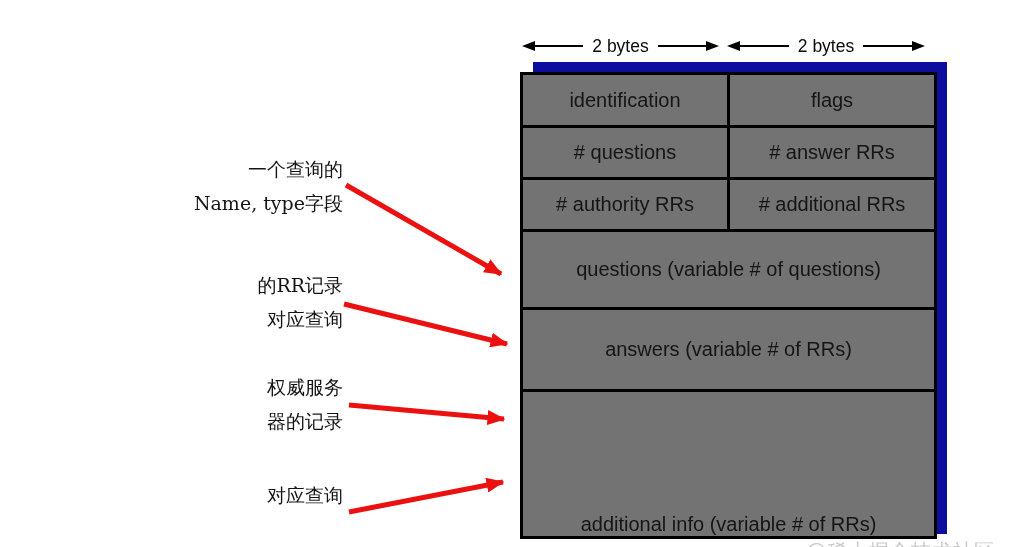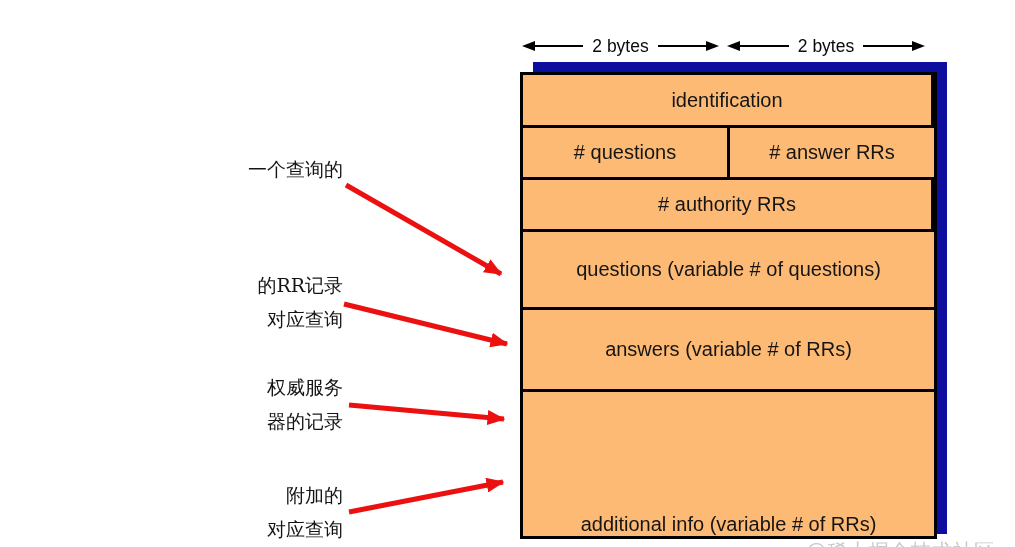--- a/index.html
+++ b/index.html
@@ -27,21 +27,21 @@
     background: #0d0d9e;
   }
 
   
   .msg-table {
     position: absolute;
     left: 520px;
     top: 40px;
     width: 417px;
     height: 467px;
-    background: #fdba74;
+    background: #737373;
     border: 3px solid #000;
     box-sizing: border-box;
     display: flex;
     flex-direction: column;
   }
   .row {
     display: flex;
     box-sizing: border-box;
     border-bottom: 3px solid #000;
     flex: 0 0 auto;
@@ -124,52 +124,54 @@
     <span class="ba-label">2 bytes</span>
     <span class="ba-line"></span>
     <span class="ah ah-r"></span>
   </div>
 
   <div class="shadow"></div>
 
   <div class="msg-table">
     <div class="row two" style="height:53px">
       <div class="cell">identification</div>
+      <div class="cell">flags</div>
     </div>
     <div class="row two" style="height:52px">
       <div class="cell"># questions</div>
       <div class="cell"># answer RRs</div>
     </div>
     <div class="row two" style="height:52px">
       <div class="cell"># authority RRs</div>
+      <div class="cell"># additional RRs</div>
     </div>
     <div class="row one" style="height:78px">
       <div class="cell">questions (variable # of questions)</div>
     </div>
     <div class="row one" style="height:82px">
       <div class="cell">answers (variable # of RRs)</div>
     </div>
     <div class="row one">
       <div class="cell">additional info (variable # of RRs)</div>
     </div>
   </div>
 
   <div class="anno" style="top:120px">
     <span class="ln">一个查询的</span>
+    <span class="ln">Name, type字段</span>
   </div>
   <div class="anno" style="top:236px">
     <span class="ln">的RR记录</span>
     <span class="ln">对应查询</span>
   </div>
   <div class="anno" style="top:338px">
     <span class="ln">权威服务</span>
     <span class="ln">器的记录</span>
   </div>
   <div class="anno" style="top:446px">
-    <span class="ln">附加的</span>
     <span class="ln">对应查询</span>
   </div>
 
   <svg class="arrows-svg" viewBox="0 0 1015 547">
     <defs>
       <marker id="rh" viewBox="0 0 12 10" refX="11" refY="5" markerWidth="18" markerHeight="15" orient="auto" markerUnits="userSpaceOnUse">
         <path d="M0,0 L12,5 L0,10 z" fill="#ec1111"></path>
       </marker>
     </defs>
     <line x1="346" y1="153" x2="501" y2="242" stroke="#ec1111" stroke-width="5" marker-end="url(#rh)"></line>

